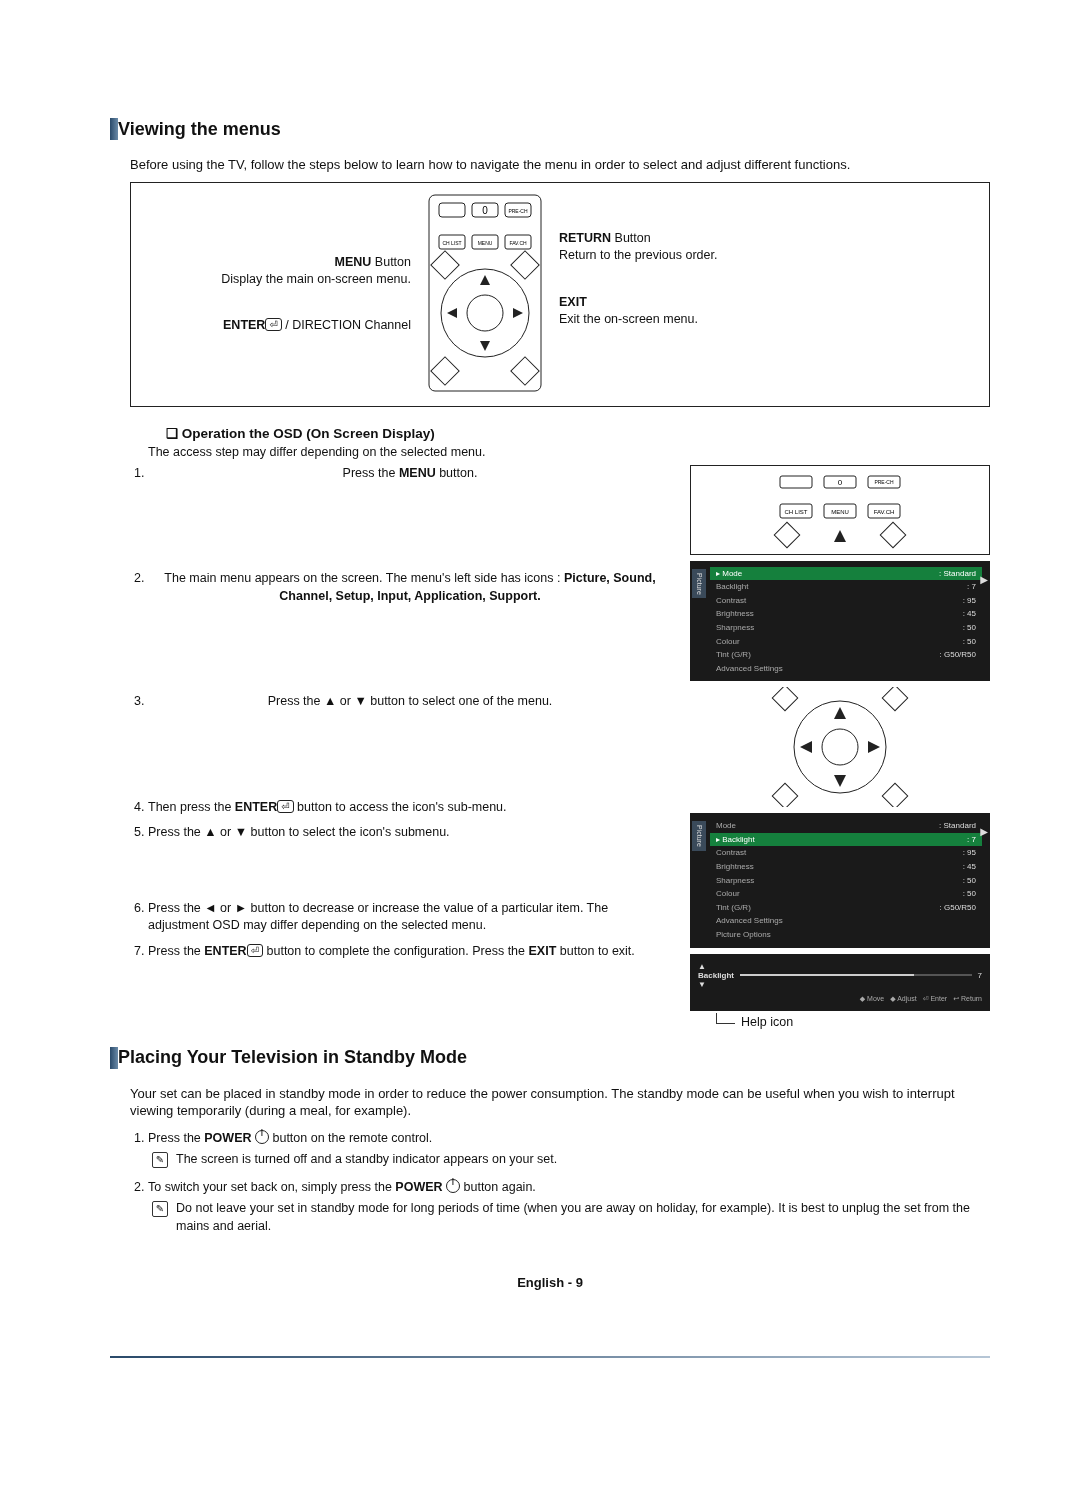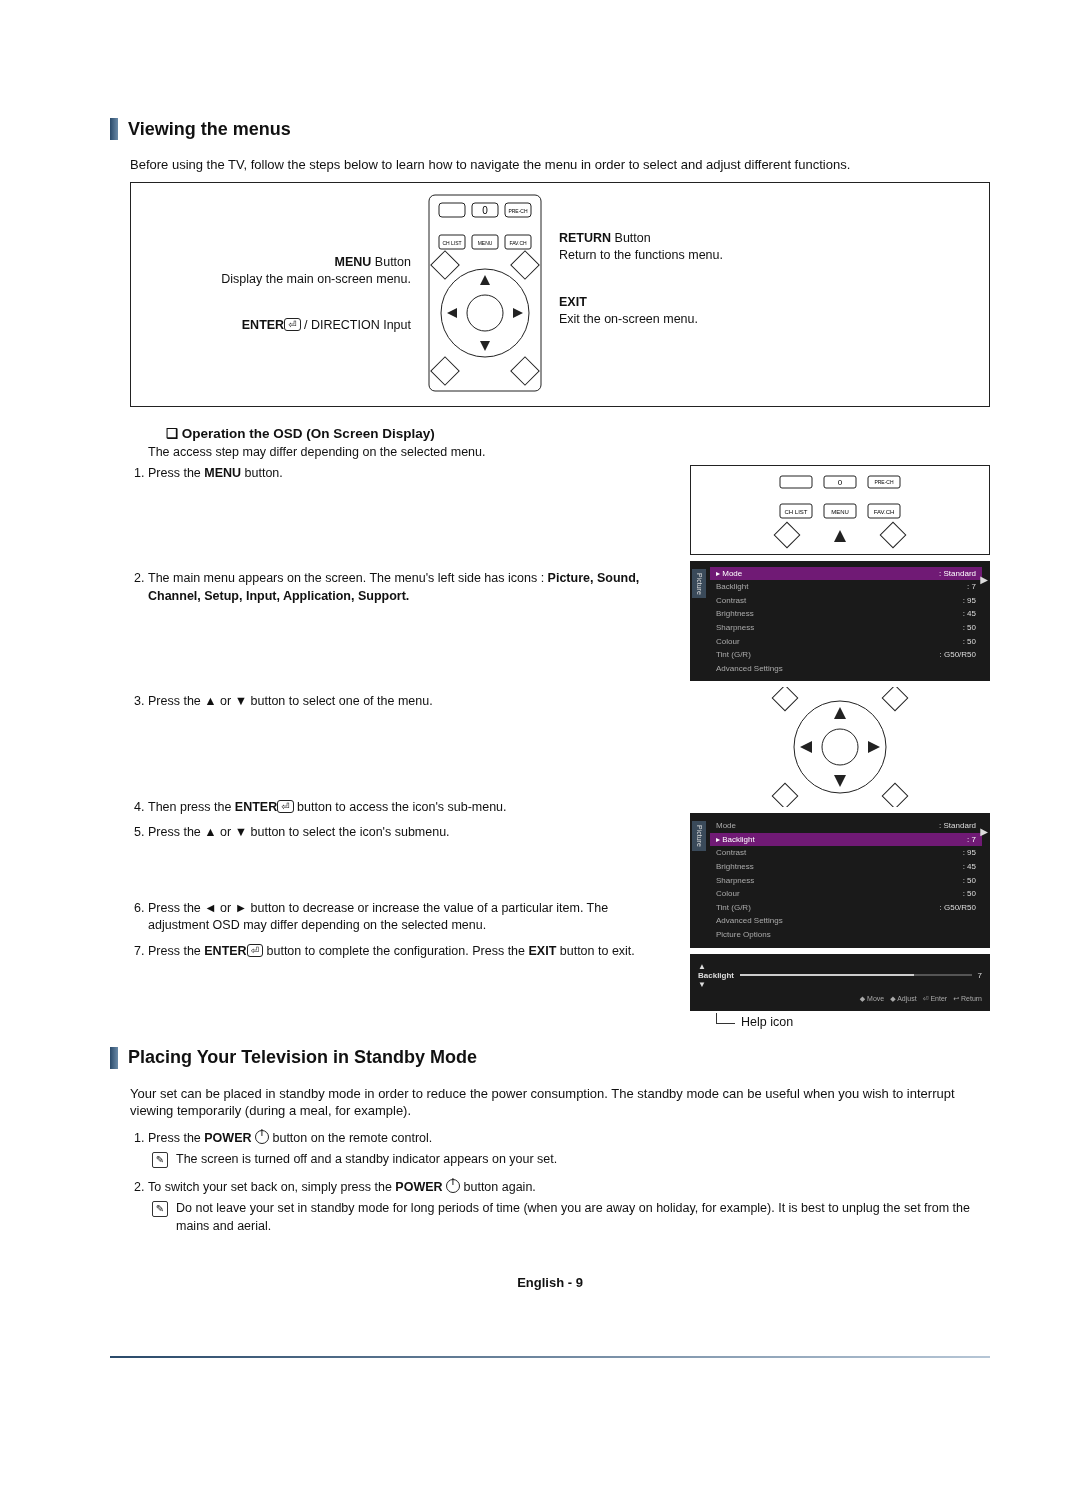--- a/index.html
+++ b/index.html
@@ -9,21 +9,20 @@
     font-size: 13px;
     color: #111;
     width: 1080px;
   }
   .page {
     padding: 100px 90px 60px 110px;
   }
   .section-heading {
     display: flex;
     align-items: center;
-    gap: 10px;
     margin-top: 18px;
     margin-bottom: 10px;
   }
   .heading-bar {
     width: 8px;
     height: 22px;
     background: linear-gradient(to right, #2a4a6a, #6a8aa8);
   }
   .section-heading h2 {
     font-size: 18px;
@@ -77,21 +76,21 @@
   .body-row {
     display: flex;
     gap: 18px;
     margin-left: 20px;
   }
   .body-main { flex: 1; }
   .body-side { flex: 0 0 300px; }
 
   ol.steps { margin:0; padding:0 0 0 18px; font-size:12.5px; }
   ol.steps > li { margin-bottom: 8px; line-height:1.4; }
-  ol.steps .gap { margin-bottom: 88px; }
+  ol.steps .gap { margin-bottom: 88px; text-align: center; }
   ol.steps .gap2 { margin-bottom: 58px; }
 
   ol.steps2 { margin:4px; padding:0 0 0 18px; font-size:12.5px; }
   ol.steps2 > li { margin-bottom: 8px; line-height:1.4; }
   .note { display:flex; gap:8px; margin:4px 0 4px 4px; font-size:12.5px; }
   .note-icon {
     width:14px; height:14px; border:1px solid #333; font-size:10px;
     display:inline-flex; align-items:center; justify-content:center;
     border-radius:2px; flex-shrink:0; margin-top:1px;
   }
@@ -103,21 +102,21 @@
 
   .osd {
     background:#1a1a1a; color:#ddd; font-size:8px; padding:6px 8px 6px 20px;
     position:relative; margin-bottom:6px; line-height:1.7;
   }
   .osd .tab {
     position:absolute; left:2px; top:8px; writing-mode:vertical-rl;
     background:#3a4a5a; font-size:7px; padding:4px 1px;
   }
   .osd .row { display:flex; justify-content:space-between; padding:0 6px; }
-  .osd .row.sel { background:#701a75; color:#fff; }
+  .osd .row.sel { background:#15803d; color:#fff; }
   .osd .row .lbl { color:#aaa; }
   .osd .row.sel .lbl { color:#fff; }
   .osd .arrow-r { position:absolute; right:2px; top:10px; font-size:10px; }
 
   .mini-dpad {
     height:120px; border:0; display:flex; align-items:center; justify-content:center;
     margin-bottom:6px;
   }
 
   .slider-box {
@@ -172,21 +171,21 @@
   </div>
   <p class="intro">Before using the TV, follow the steps below to learn how to navigate the menu in order to select and adjust different functions.</p>
 
   <div class="diagram-box">
     <div class="diagram-left">
       <div class="block">
         <b>MENU</b><span> Button</span><br>
         <span>Display the main on-screen menu.</span>
       </div>
       <div class="block">
-        <b>ENTER</b><span class="enter-glyph">⏎</span><span> / DIRECTION Input</span><br>
+        <b>ENTER</b><span class="enter-glyph">⏎</span><span> / DIRECTION Channel</span><br>
       </div>
     </div>
     <div class="remote-svg">
       <svg viewBox="0 0 120 200" width="120" height="200">
         <rect x="4" y="2" width="112" height="196" rx="6" fill="#fff" stroke="#222"></rect>
         <rect x="14" y="10" width="26" height="14" rx="3" fill="none" stroke="#222"></rect>
         <rect x="47" y="10" width="26" height="14" rx="3" fill="none" stroke="#222"></rect>
         <text x="60" y="21" font-size="10" text-anchor="middle">0</text>
         <rect x="80" y="10" width="26" height="14" rx="3" fill="none" stroke="#222"></rect>
         <text x="93" y="20" font-size="5" text-anchor="middle">PRE-CH</text>
@@ -206,21 +205,21 @@
 
         <rect x="10" y="62" width="20" height="20" fill="none" stroke="#222" transform="rotate(45 20 72)"></rect>
         <rect x="90" y="62" width="20" height="20" fill="none" stroke="#222" transform="rotate(45 100 72)"></rect>
         <rect x="10" y="168" width="20" height="20" fill="none" stroke="#222" transform="rotate(45 20 178)"></rect>
         <rect x="90" y="168" width="20" height="20" fill="none" stroke="#222" transform="rotate(45 100 178)"></rect>
       </svg>
     </div>
     <div class="diagram-right">
       <div class="block">
         <b>RETURN</b><span> Button</span><br>
-        <span>Return to the functions menu.</span>
+        <span>Return to the previous order.</span>
       </div>
       <div class="block">
         <b>EXIT</b><br>
         <span>Exit the on-screen menu.</span>
       </div>
     </div>
   </div>
 
   <div class="sub-heading">Operation the OSD (On Screen Display)</div>
   <p class="sub-text">The access step may differ depending on the selected menu.</p>

